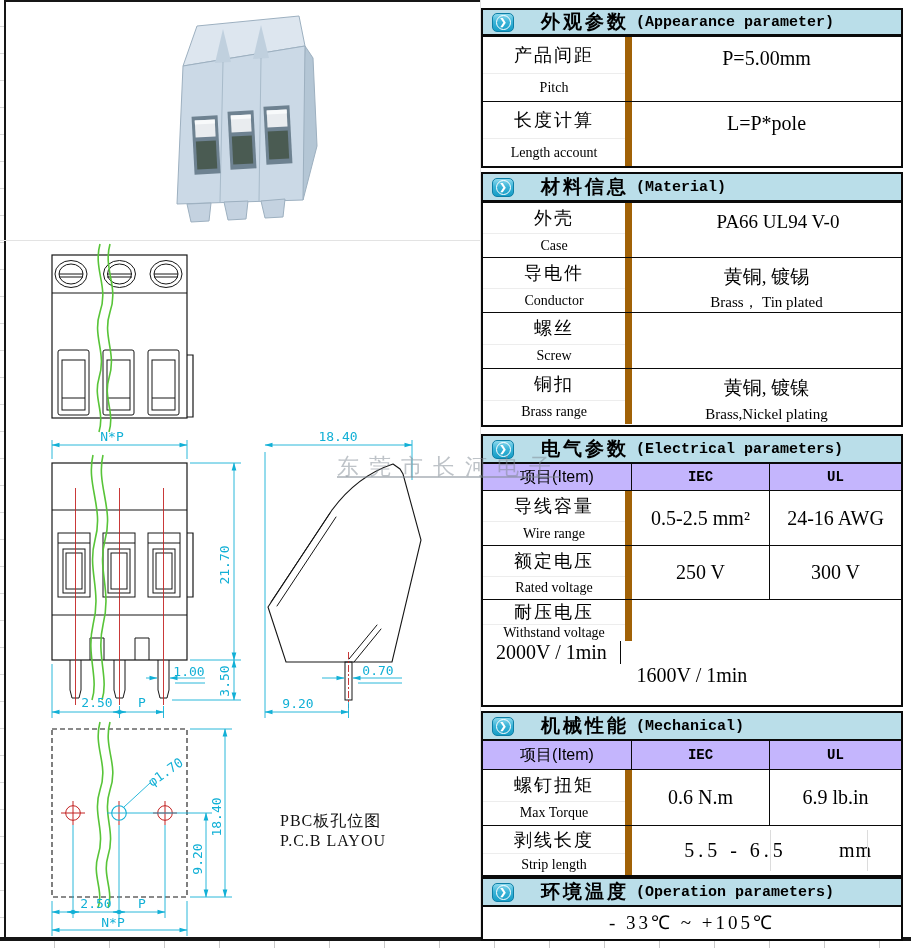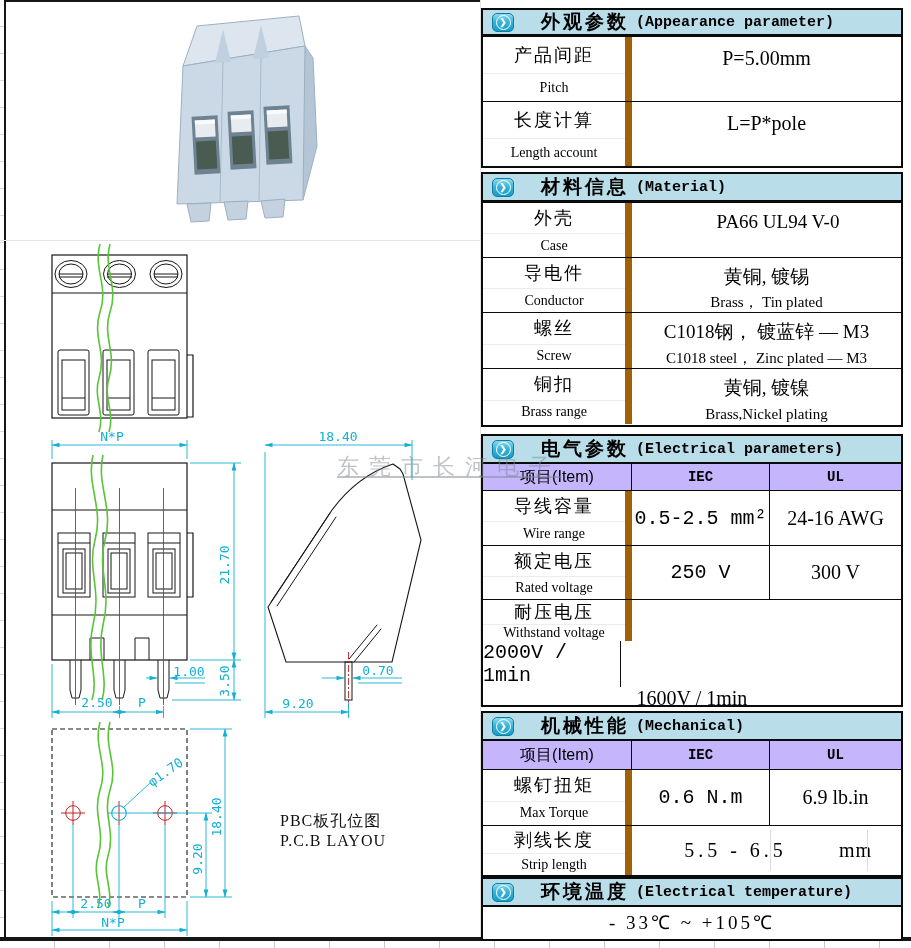--- a/index.html
+++ b/index.html
@@ -44,21 +44,21 @@
   .val .v-cn{font-size:19px;height:33px;display:flex;align-items:center;}
   .val .v-en{font-size:15px;height:20px;display:flex;align-items:center;}
   .itemrow{display:flex;background:#c4b5fd;border-top:1px solid #0a0a0a;box-sizing:border-box;}
   .itemrow .i-lbl{width:149px;flex:0 0 auto;border-right:1px solid #0a0a0a;box-sizing:border-box;
       display:flex;align-items:center;justify-content:center;font-size:16px;}
   .itemrow .i-col{width:138px;flex:0 0 auto;border-right:1px solid #0a0a0a;box-sizing:border-box;
       display:flex;align-items:center;justify-content:center;
       font-family:"Liberation Mono",monospace;font-weight:bold;font-size:14px;}
   .itemrow .i-col:last-child{border-right:none;flex:1;}
   .col2{width:138px;flex:0 0 auto;border-right:1px solid #0a0a0a;box-sizing:border-box;
-      display:flex;align-items:center;justify-content:center;font-family:Liberation Mono, monospace;font-size:20px;}
+      display:flex;align-items:center;justify-content:center;font-family:Liberation Serif, serif;font-size:20px;}
   .col3{flex:1;display:flex;align-items:center;justify-content:center;
       font-family:"Liberation Serif",serif;font-size:20px;}
   .stripval{flex:1;position:relative;display:flex;align-items:center;
       font-family:"Liberation Serif",serif;font-size:20px;}
   .stripval .num{flex:1;text-align:center;letter-spacing:4px;}
   .stripval .unit{width:62px;text-align:left;letter-spacing:1px;}
   .stripval .gl{position:absolute;top:4px;bottom:4px;width:1px;background:#dcdcdc;}
   .temp-val{display:flex;align-items:center;justify-content:center;
       font-family:"Liberation Serif",serif;font-size:19px;letter-spacing:3px;}
   
@@ -344,24 +344,20 @@
       <div class="val twolines" style="padding-top:3px;">
         <div class="v-cn">黄铜, 镀锡</div>
         <div class="v-en" style="font-family:'Liberation Serif',serif;">Brass， Tin plated</div>
       </div>
     </div>
     <div class="row" style="height:56px;">
       <div class="lbl">
         <div class="lbl-cn">螺丝</div>
         <div class="lbl-en">Screw</div>
       </div>
-      <div class="val twolines" style="padding-top:3px;">
-        <div class="v-cn">C1018钢， 镀蓝锌 — M3</div>
-        <div class="v-en" style="font-family:'Liberation Serif',serif;">C1018 steel， Zinc plated — M3</div>
-      </div>
     </div>
     <div class="row" style="height:56px;">
       <div class="lbl">
         <div class="lbl-cn">铜扣</div>
         <div class="lbl-en">Brass range</div>
       </div>
       <div class="val twolines" style="padding-top:3px;">
         <div class="v-cn">黄铜, 镀镍</div>
         <div class="v-en" style="font-family:'Liberation Serif',serif;">Brass,Nickel plating</div>
       </div>
@@ -441,18 +437,18 @@
       </div>
     </div>
   </div>
 
   <div class="section" style="top:877px;height:64px;">
     <div class="sec-header" style="height:28px;">
       <span class="nav-icon">
           <span class="chev">❯</span>
         </span>
       <span class="t-cn">环境温度</span>
-      <span class="t-en">(Electrical temperature)</span>
+      <span class="t-en">(Operation parameters)</span>
     </div>
     <div class="temp-val" style="height:30px;">- 33℃ ~ +105℃</div>
   </div>
 
 </div>
 
 </body></html>

